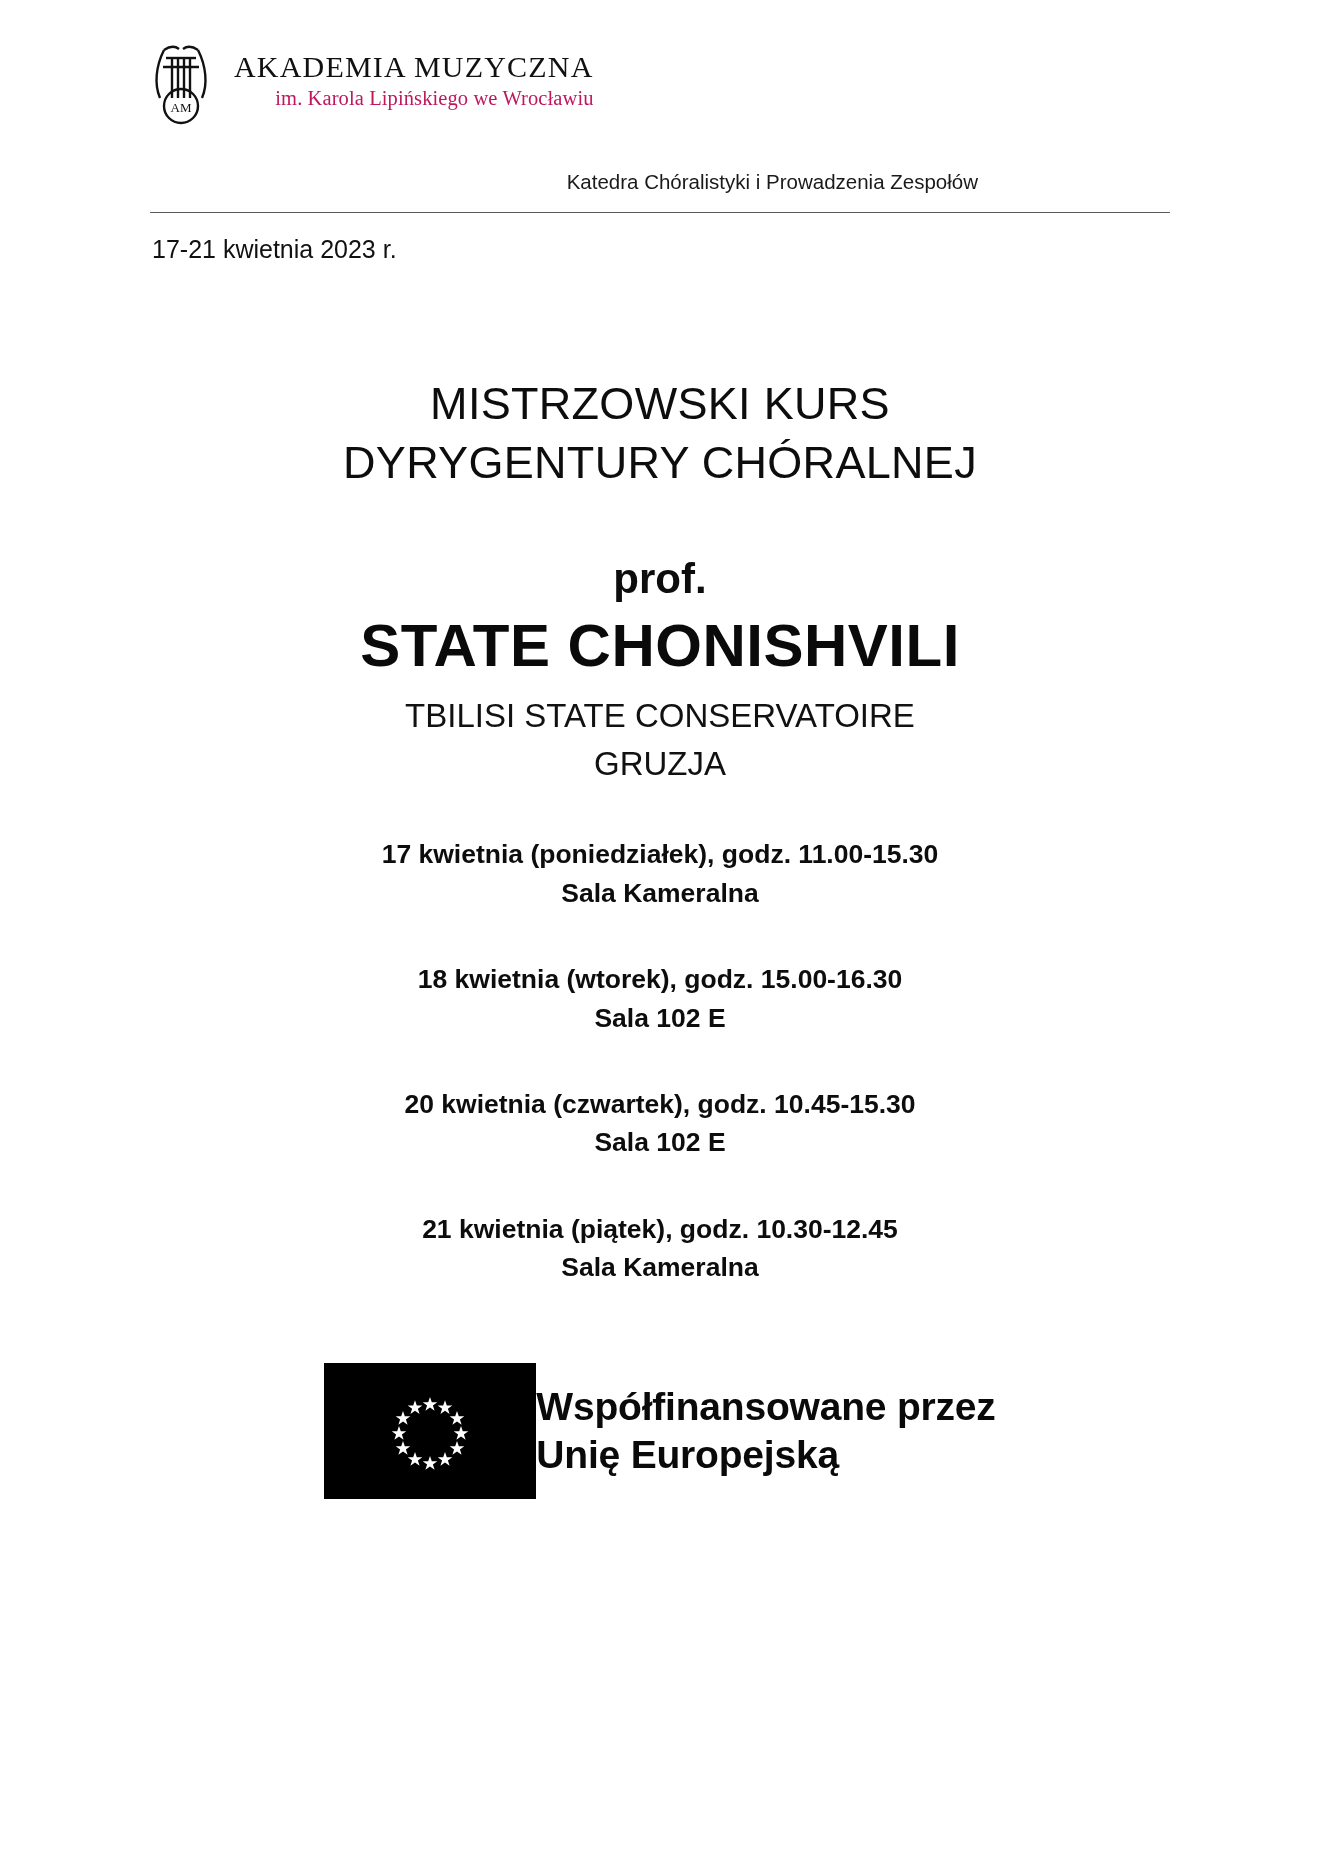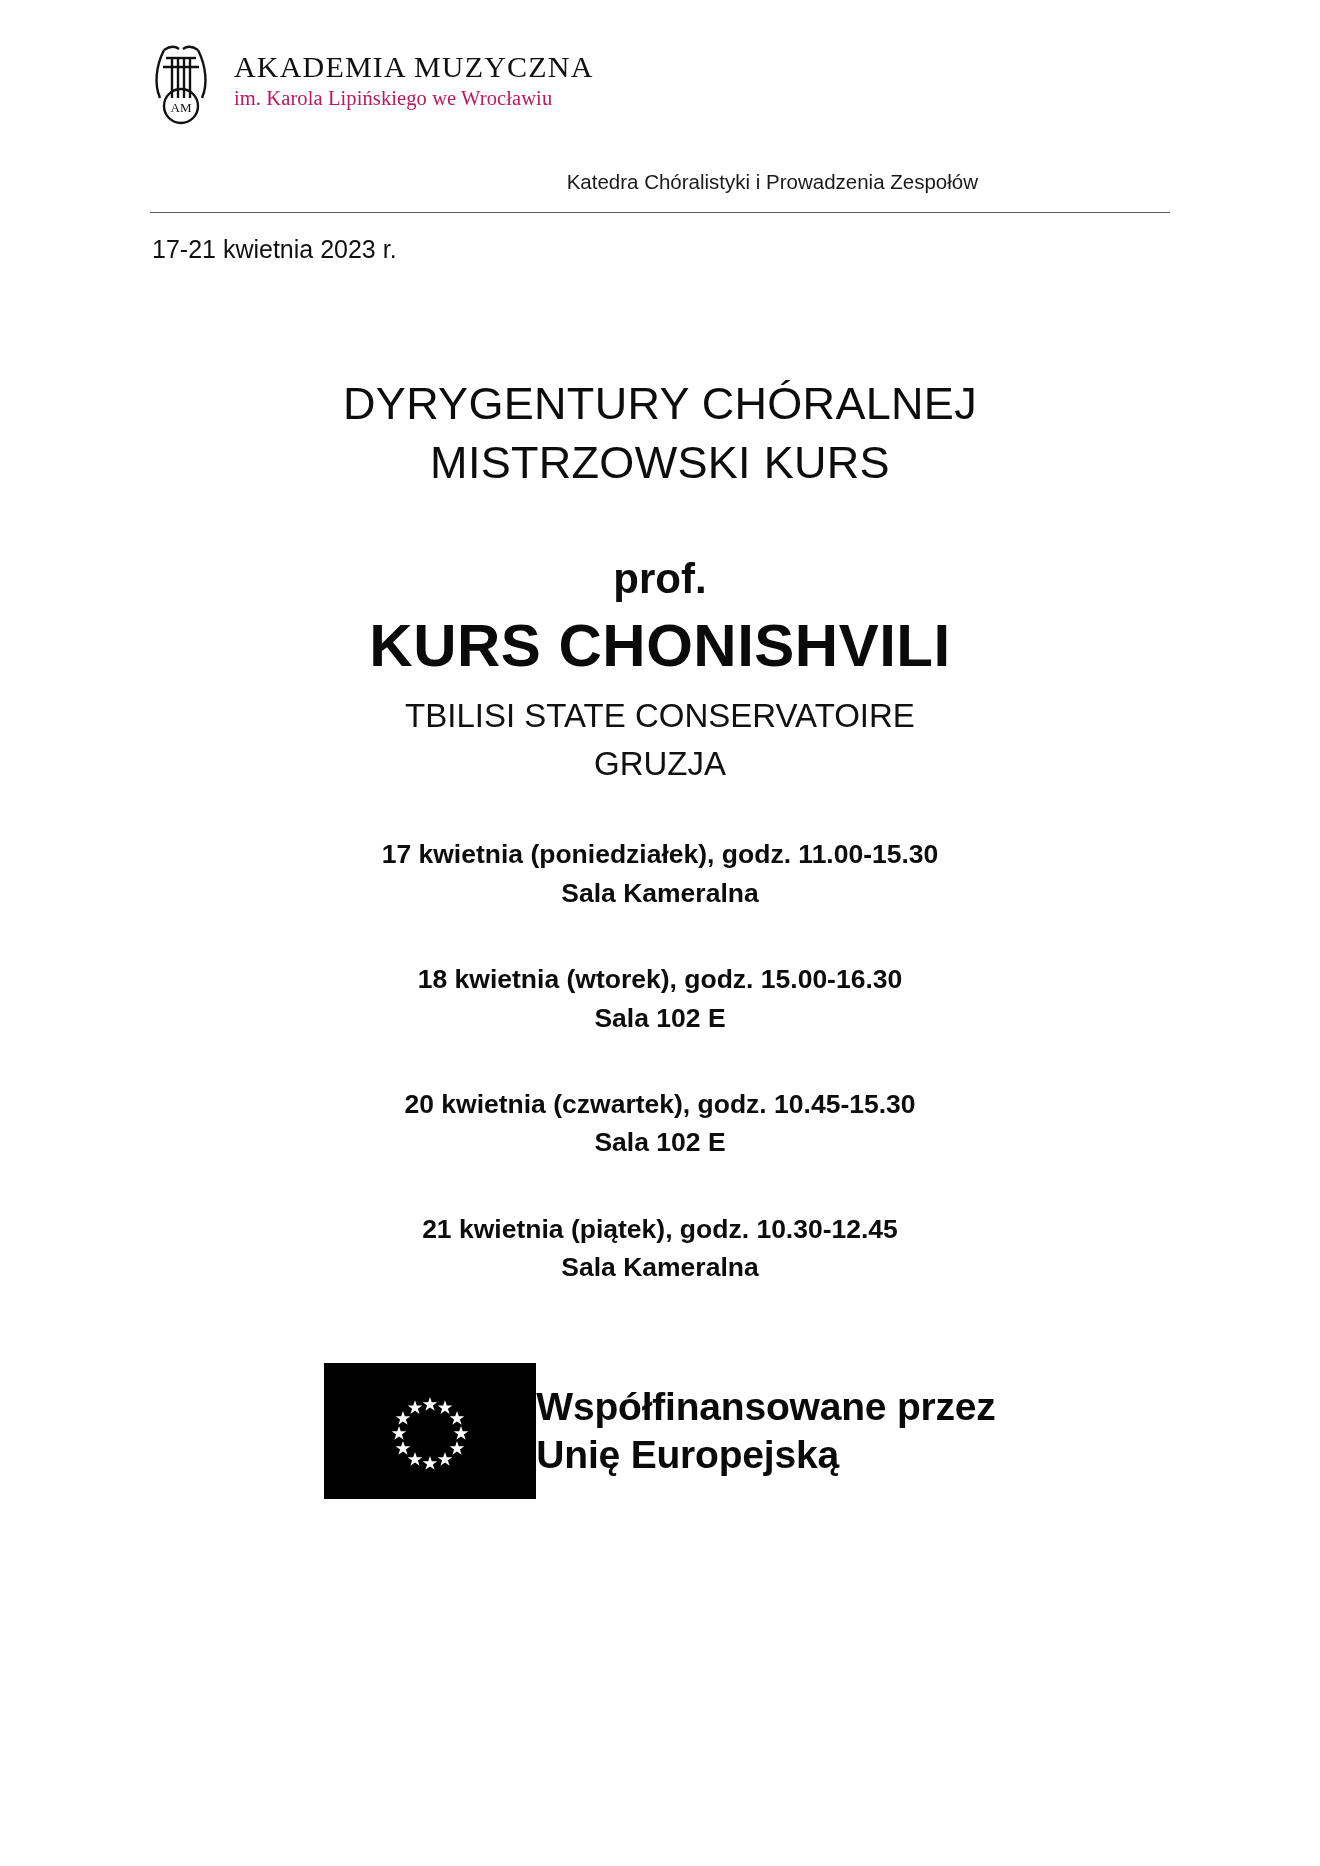--- a/index.html
+++ b/index.html
@@ -35,20 +35,21 @@
   }
   .lyre {
     width: 62px;
     height: 86px;
     flex: 0 0 auto;
     margin-top: 2px;
   }
   .brand-text {
     margin-left: 22px;
     margin-top: 12px;
+    text-align: right;
   }
   .brand-title {
     font-family: "Liberation Serif", serif;
     font-size: 30px;
     letter-spacing: 1.2px;
     color: #111;
     line-height: 1.1;
   }
   .brand-sub {
     font-family: "Liberation Serif", serif;
@@ -202,26 +203,26 @@
     <div class="dept">Katedra Chóralistyki i Prowadzenia Zespołów</div>
 
     <div class="rule"></div>
 
     <div class="dates">17-21 kwietnia 2023 r.</div>
   </div>
 
   <div class="main">
 
     <div class="course-title">
+      <div>MISTRZOWSKI KURS</div>
       <div>DYRYGENTURY CHÓRALNEJ</div>
-      <div>MISTRZOWSKI KURS</div>
     </div>
 
     <div class="prof-line">prof.</div>
-    <div class="prof-name">KURS CHONISHVILI</div>
+    <div class="prof-name">STATE CHONISHVILI</div>
     <div class="prof-inst">TBILISI STATE CONSERVATOIRE</div>
     <div class="prof-country">GRUZJA</div>
 
     <div class="schedule">
       <div class="sched-item">
         <div class="sched-when">17 kwietnia (poniedziałek), godz. 11.00-15.30</div>
         <div class="sched-room">Sala Kameralna</div>
       </div>
       <div class="sched-item">
         <div class="sched-when">18 kwietnia (wtorek), godz. 15.00-16.30</div>

